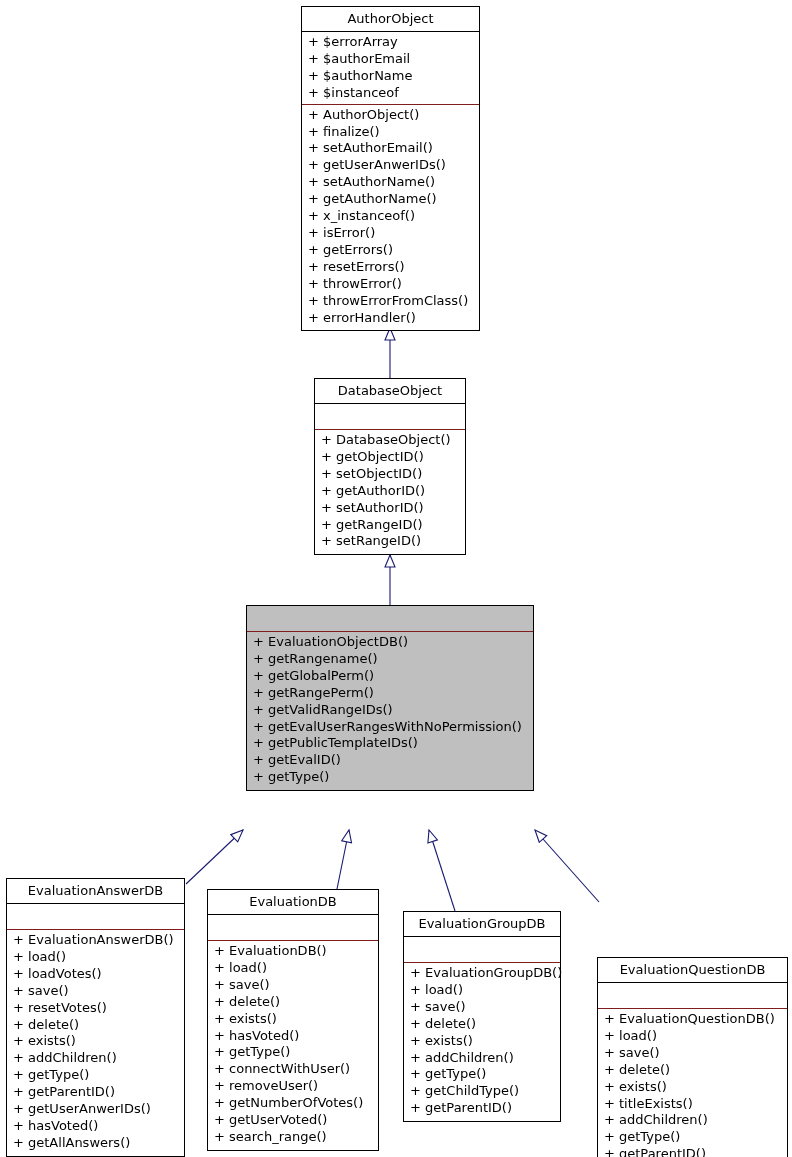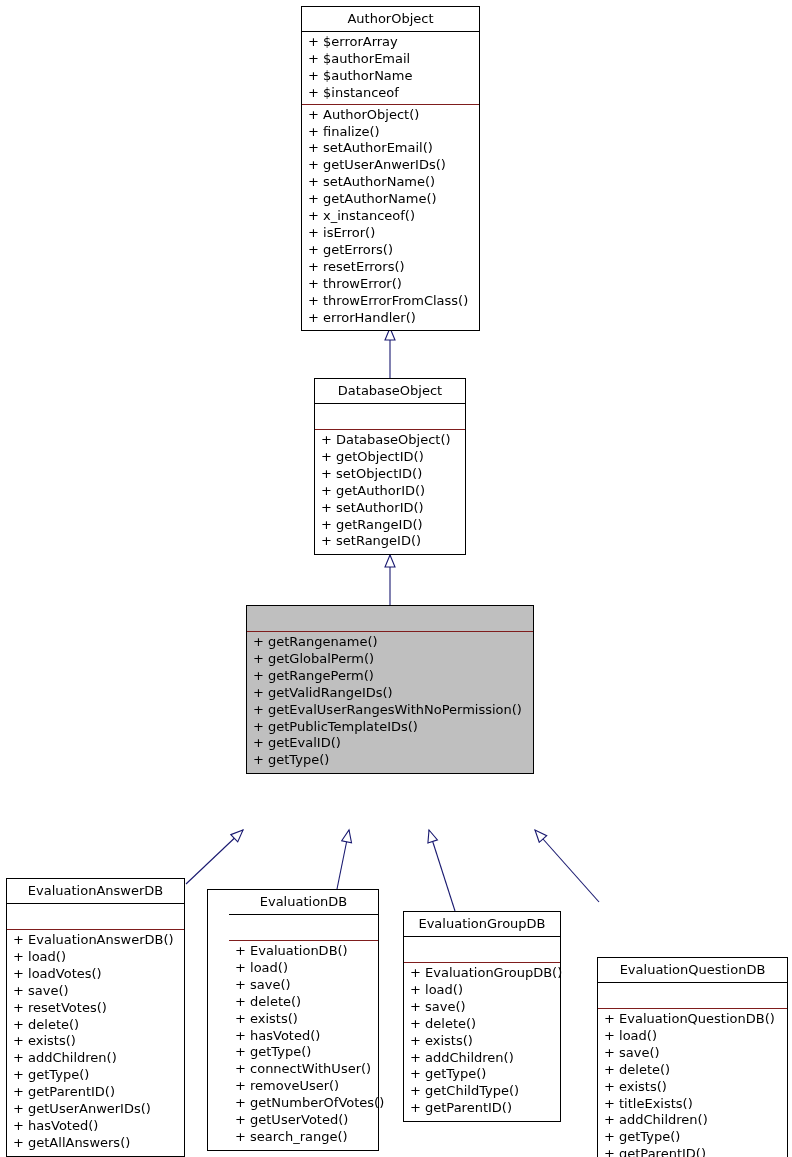--- a/index.html
+++ b/index.html
@@ -105,20 +105,21 @@
         <div class="member-row">+ getAuthorID()</div>
         <div class="member-row">+ setAuthorID()</div>
         <div class="member-row">+ getRangeID()</div>
         <div class="member-row">+ setRangeID()</div>
       </div>
   </div>
 
   <div class="class-box highlight" style="left:246px; top:605px; width:288px;">
     <div class="class-attrs"></div>
     <div class="class-methods">
+        <div class="member-row">+ EvaluationObjectDB()</div>
         <div class="member-row">+ getRangename()</div>
         <div class="member-row">+ getGlobalPerm()</div>
         <div class="member-row">+ getRangePerm()</div>
         <div class="member-row">+ getValidRangeIDs()</div>
         <div class="member-row">+ getEvalUserRangesWithNoPermission()</div>
         <div class="member-row">+ getPublicTemplateIDs()</div>
         <div class="member-row">+ getEvalID()</div>
         <div class="member-row">+ getType()</div>
       </div>
   </div>
@@ -136,21 +137,21 @@
         <div class="member-row">+ exists()</div>
         <div class="member-row">+ addChildren()</div>
         <div class="member-row">+ getType()</div>
         <div class="member-row">+ getParentID()</div>
         <div class="member-row">+ getUserAnwerIDs()</div>
         <div class="member-row">+ hasVoted()</div>
         <div class="member-row">+ getAllAnswers()</div>
       </div>
   </div>
 
-  <div class="class-box" style="left:207px; top:889px; width:172px;padding-left:21px;">
+  <div class="class-box" style="left:207px; top:889px; width:172px;">
     <div class="class-title">EvaluationDB</div>
     <div class="class-attrs"></div>
     <div class="class-methods">
         <div class="member-row">+ EvaluationDB()</div>
         <div class="member-row">+ load()</div>
         <div class="member-row">+ save()</div>
         <div class="member-row">+ delete()</div>
         <div class="member-row">+ exists()</div>
         <div class="member-row">+ hasVoted()</div>
         <div class="member-row">+ getType()</div>

